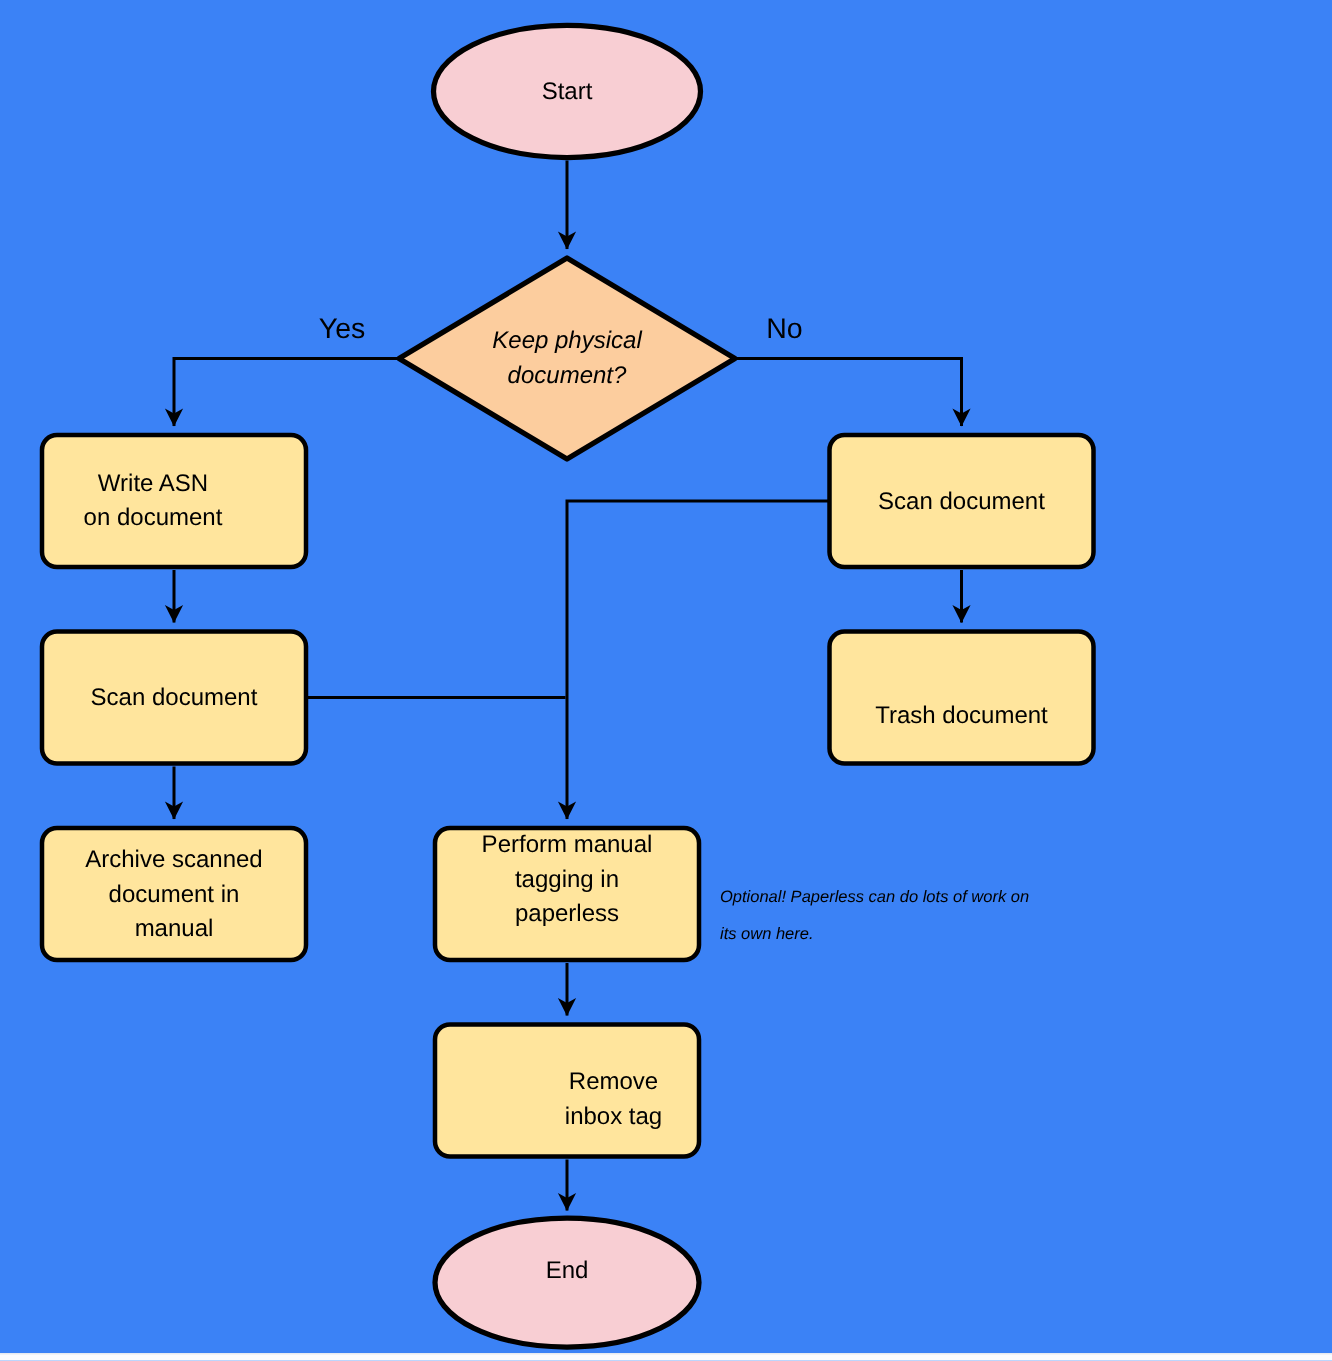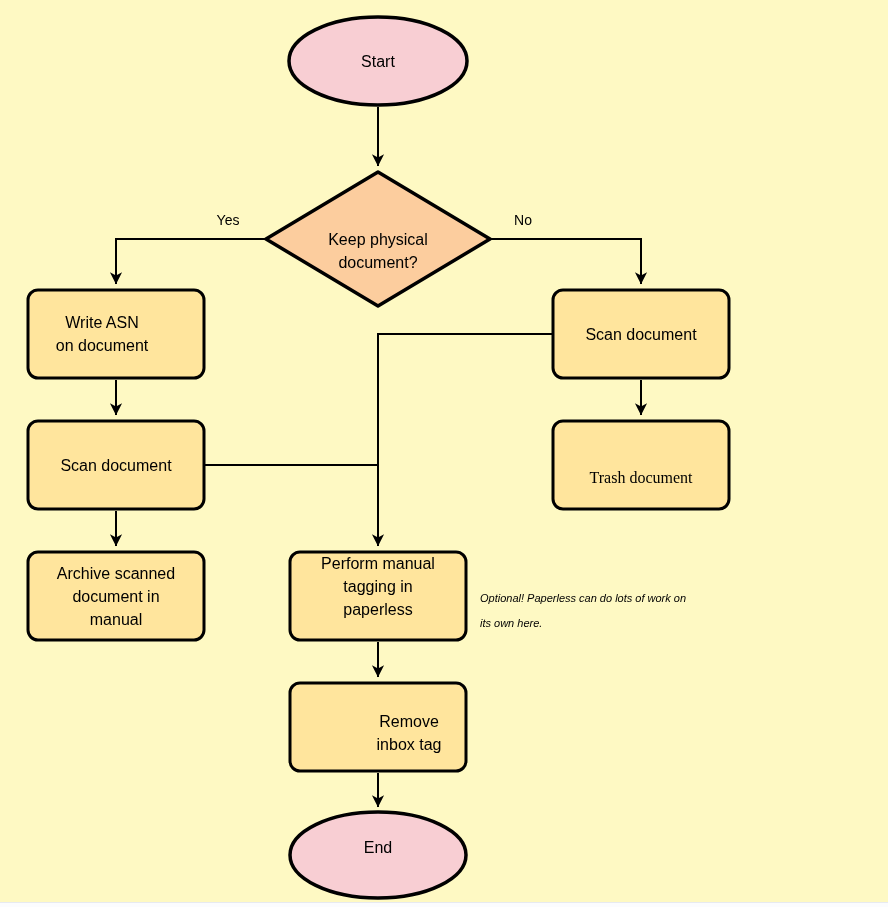--- a/index.html
+++ b/index.html
@@ -1,20 +1,20 @@
 <!DOCTYPE html>
 <html><head>
 <meta charset="utf-8">
 <style>
   html, body { margin: 0; padding: 0; background: #ffffff; }
   .canvas {
     position: relative;
     width: 888px;
     height: 907px;
-    background: #fef9c3;
+    background: #3b82f6;
     font-family: "Liberation Sans", sans-serif;
     color: #000;
     overflow: hidden;
   }
   svg.flow { position: absolute; left: 0; top: 0; }
   .edge { stroke: #000; stroke-width: 2; fill: none; }
   .shape { stroke: #000; }
   .lbl {
     position: absolute;
     display: flex;
@@ -23,21 +23,21 @@
     text-align: center;
     white-space: pre-line;
     font-size: 16px;
     line-height: 23px;
     color: #000;
   }
   .edge-lbl {
     position: absolute;
     width: 60px;
     text-align: center;
-    font-size: 14px;
+    font-size: 19px;
     line-height: 18px;
     color: #000;
   }
   .note {
     position: absolute;
     font-style: italic;
     font-size: 11px;
     line-height: 25px;
     white-space: pre-line;
     color: #000;
@@ -85,39 +85,39 @@
       <rect class="shape" x="553" y="290" width="176" height="88" rx="10" stroke-width="3" fill="#ffe59d"></rect>
       <rect class="shape" x="553" y="421" width="176" height="88" rx="10" stroke-width="3" fill="#ffe59d"></rect>
       <rect class="shape" x="290" y="552" width="176" height="88" rx="10" stroke-width="3" fill="#ffe59d"></rect>
       <rect class="shape" x="290" y="683" width="176" height="88" rx="10" stroke-width="3" fill="#ffe59d"></rect>
       <ellipse class="shape" cx="378" cy="855" rx="88" ry="43" stroke-width="3.5" fill="#f8ced3"></ellipse>
     </g>
   </svg>
 
   <div class="lbl" style="left:290px; top:17px; width:176px; height:88px;">Start</div>
 
-  <div class="lbl" style="left:286px; top:184px; width:184px; height:134px;">Keep physical
+  <div class="lbl" style="left:286px; top:172px; width:184px; height:134px;font-style:italic;">Keep physical
 document?</div>
 
   <div class="edge-lbl" style="left:198px; top:211px;">Yes</div>
 
   <div class="edge-lbl" style="left:493px; top:211px;">No</div>
 
   <div class="lbl" style="left:28px; top:290px; width:148px; height:88px;">Write ASN
 on document</div>
 
   <div class="lbl" style="left:28px; top:421px; width:176px; height:88px;">Scan document</div>
 
   <div class="lbl" style="left:28px; top:552px; width:176px; height:88px;">Archive scanned
 document in
 manual</div>
 
   <div class="lbl" style="left:553px; top:290px; width:176px; height:88px;">Scan document</div>
 
-  <div class="lbl" style="left:553px; top:421px; width:176px; height:112px;font-family:Liberation Serif, serif;">Trash document</div>
+  <div class="lbl" style="left:553px; top:421px; width:176px; height:112px;">Trash document</div>
 
   <div class="lbl" style="left:290px; top:552px; width:176px; height:69px;">Perform manual
 tagging in
 paperless</div>
 
   <div class="lbl" style="left:290px; top:683px; width:176px; height:100px;padding-left:31px;">Remove
 inbox tag</div>
 
   <div class="lbl" style="left:290px; top:804px; width:176px; height:86px;">End</div>
 

